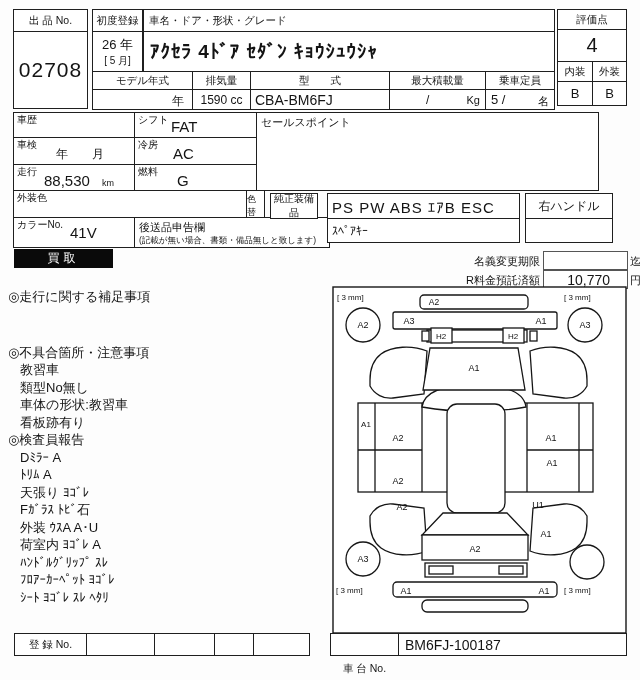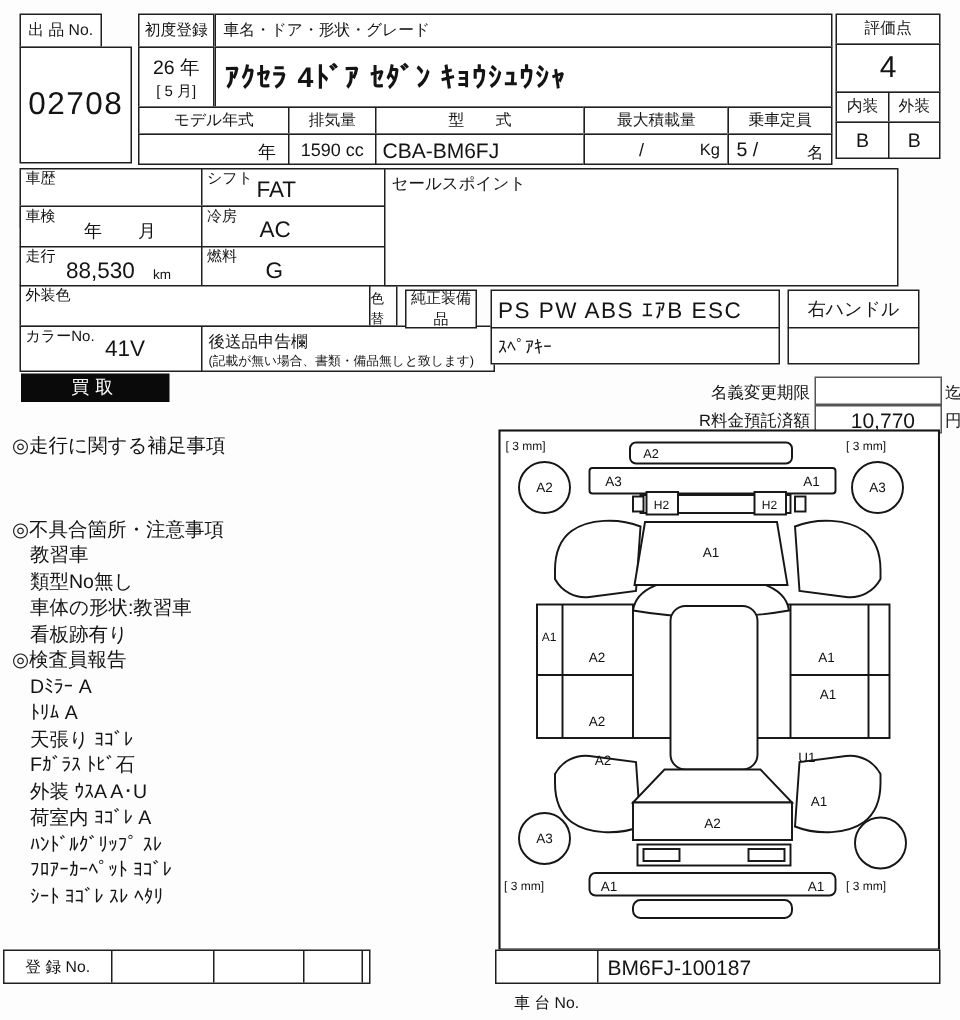--- a/index.html
+++ b/index.html
@@ -22,21 +22,21 @@
   .blackbadge{position:absolute;background:#0a0a0a;color:#fff;display:flex;align-items:center;justify-content:center;font-size:12px;letter-spacing:4px;}
   .rlabel{position:absolute;text-align:right;font-size:11px;}
   .inputbox{position:absolute;box-sizing:border-box;border:1px solid #555;background:#fff;}
   svg text{font-family:"Liberation Sans","DejaVu Sans",sans-serif;fill:#111;}
 </style>
 </head>
 <body>
 
 <div class="sheet">
 
-  <div class="cell ctr" style="left:13px;top:9px;width:55px;height:23px;">
+  <div class="cell ctr" style="left:13px;top:9px;width:75px;height:23px;">
       <span class="lbl">出 品 No.</span>
     </div>
   <div class="cell ctr big" style="left:13px;top:31px;width:75px;height:78px;">02708</div>
 
   <div class="cell ctr" style="left:92px;top:9px;width:51px;height:23px;">
       <span class="lbl">初度登録</span>
     </div>
   <div class="cell" style="left:92px;top:31px;width:51px;height:41px;">
     <div style="font-size:13px;text-align:center;margin-top:4px;">26 年</div>
     <div style="font-size:10px;text-align:center;">[ 5 月]</div>
@@ -247,21 +247,21 @@
         <text x="66" y="198" font-size="9" text-anchor="middle">A2</text>
         <text x="70" y="224" font-size="9" text-anchor="middle">A2</text>
         <text x="206" y="222" font-size="9" text-anchor="middle">U1</text>
         <text x="214" y="251" font-size="9" text-anchor="middle">A1</text>
         <text x="143" y="266" font-size="9" text-anchor="middle">A2</text>
         <text x="74" y="308" font-size="9" text-anchor="middle">A1</text>
         <text x="212" y="308" font-size="9" text-anchor="middle">A1</text>
       </g>
   </svg>
 
-  <div class="cell" style="left:2px;top:633px;width:245px;height:23px;">
+  <div class="cell" style="left:14px;top:633px;width:296px;height:23px;">
     <div class="ctr" style="position:absolute;left:0;top:0;width:71px;height:100%;border-right:1px solid #1f1f1f;">
         <span style="font-size:10.5px;">登 録 No.</span>
       </div>
     <div style="position:absolute;left:139px;top:0;width:1px;height:100%;background:#1f1f1f;"></div>
     <div style="position:absolute;left:199px;top:0;width:1px;height:100%;background:#1f1f1f;"></div>
     <div style="position:absolute;left:238px;top:0;width:1px;height:100%;background:#1f1f1f;"></div>
   </div>
   <div class="cell" style="left:330px;top:633px;width:297px;height:23px;">
     <div class="ctr" style="position:absolute;left:0;top:0;width:67px;height:100%;border-right:1px solid #1f1f1f;">
         <span style="font-size:10.5px;margin-top:48px;">車 台 No.</span>

